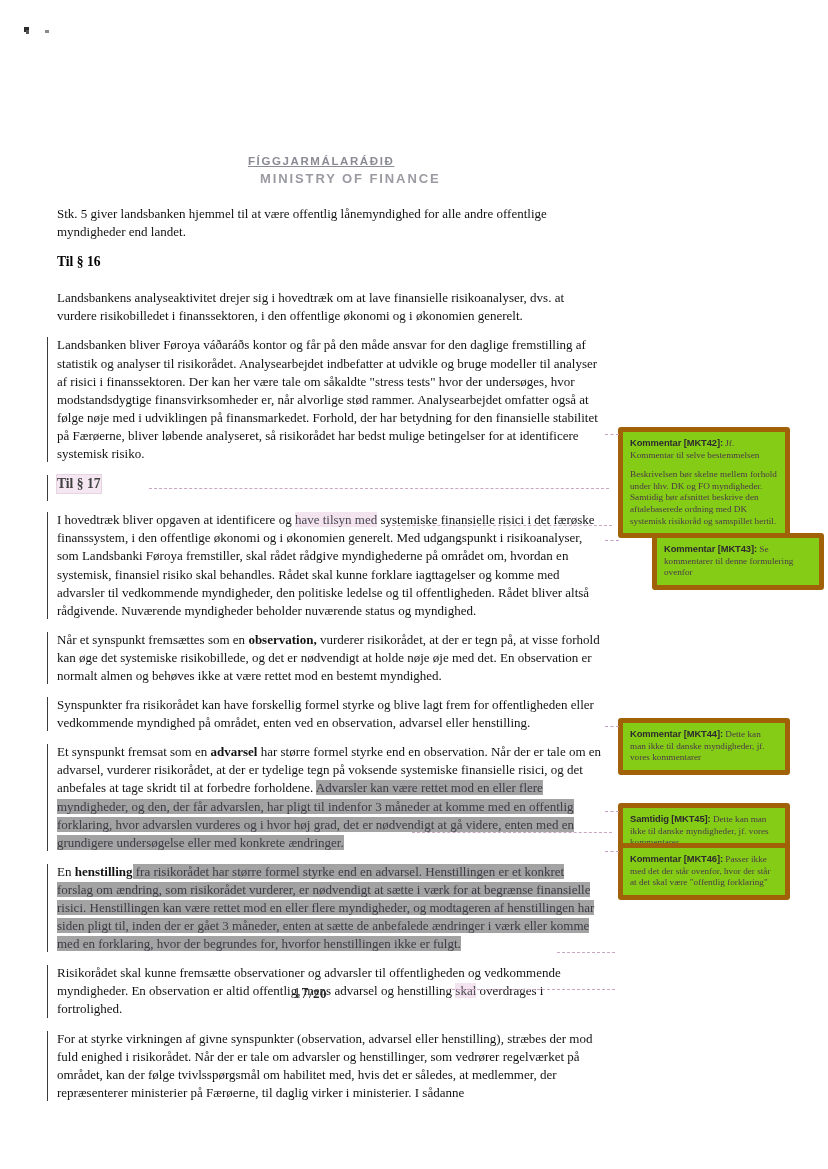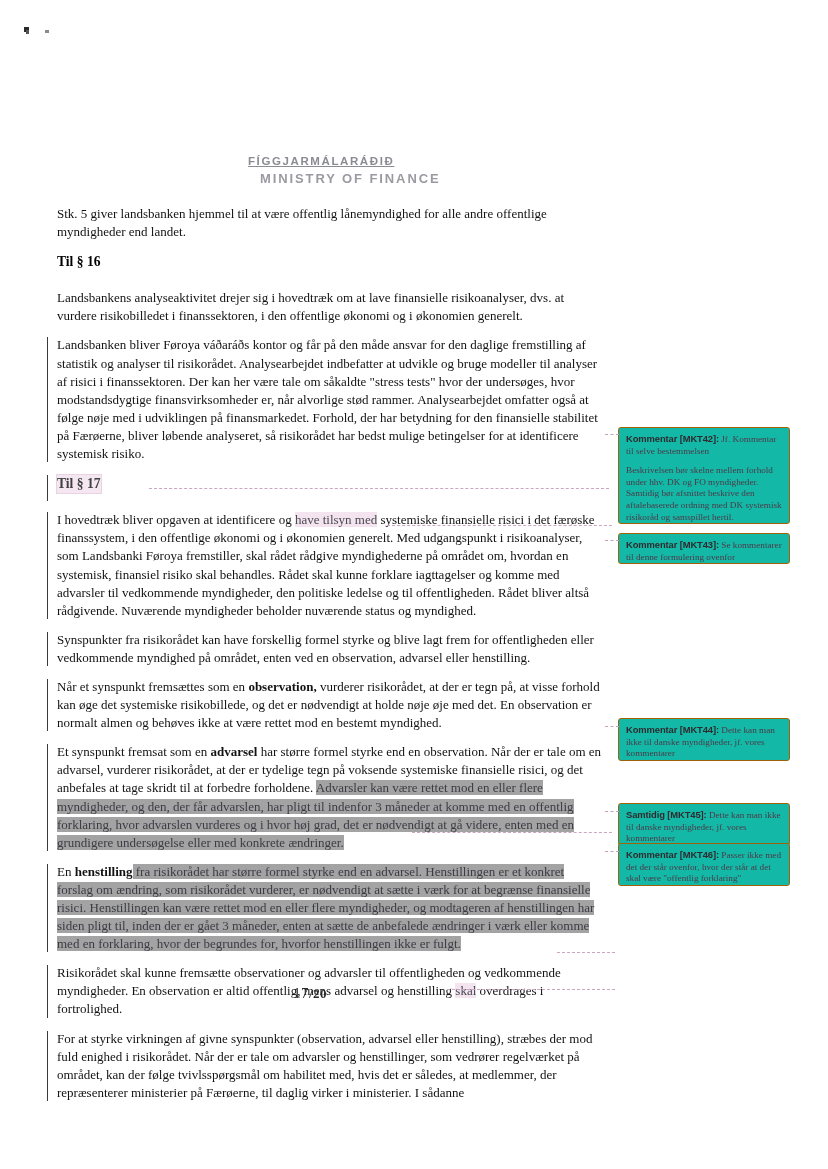--- a/index.html
+++ b/index.html
@@ -116,24 +116,24 @@
     border-top: 1px dashed #c79fbe;
     transform-origin: 0 0;
     pointer-events: none;
   }
 
   
   .comment {
     position: absolute;
     width: 172px;
     box-sizing: border-box;
-    background: #14b8a6;
-    border: 1px solid #a16207;
+    background: #84cc16;
+    border: 5px solid #a16207;
     border-radius: 3px;
-    padding: 5px 7px 0 7px;
+    padding: 5px 7px 6px 7px;
     font-family: "Liberation Serif", serif;
     font-size: 9.2px;
     line-height: 11.6px;
     color: #4d3a48;
   }
   .comment .ctag {
     font-family: "Liberation Sans", sans-serif;
     font-weight: bold;
     font-size: 9.4px;
     color: #2e2a2e;
@@ -194,26 +194,26 @@
   </div>
 
   <p class="para">
     <span class="changebar"></span>
     <span>I hovedtræk bliver opgaven at identificere og </span><span class="hl">have tilsyn med</span><span> systemiske finansielle risici i det færøske finanssystem, i den offentlige økonomi og i økonomien generelt. Med udgangspunkt i risikoanalyser, som Landsbanki Føroya fremstiller, skal rådet rådgive myndighederne på området om, hvordan en systemisk, finansiel risiko skal behandles. Rådet skal kunne forklare iagttagelser og komme med advarsler til vedkommende myndigheder, den politiske ledelse og til offentligheden. Rådet bliver altså rådgivende. Nuværende myndigheder beholder nuværende status og myndighed.</span>
     <span class="anchor-line" style="left:330px; top:14px; width:225px;"></span>
   </p>
 
   <p class="para">
     <span class="changebar"></span>
+    <span>Når et synspunkt fremsættes som en </span><span class="bold">observation,</span><span> vurderer risikorådet, at der er tegn på, at visse forhold kan øge det systemiske risikobillede, og det er nødvendigt at holde nøje øje med det. En observation er normalt almen og behøves ikke at være rettet mod en bestemt myndighed.</span>
+  </p>
+
+  <p class="para">
+    <span class="changebar"></span>
     <span>Synspunkter fra risikorådet kan have forskellig formel styrke og blive lagt frem for offentligheden eller vedkommende myndighed på området, enten ved en observation, advarsel eller henstilling.</span>
-  </p>
-
-  <p class="para">
-    <span class="changebar"></span>
-    <span>Når et synspunkt fremsættes som en </span><span class="bold">observation,</span><span> vurderer risikorådet, at der er tegn på, at visse forhold kan øge det systemiske risikobillede, og det er nødvendigt at holde nøje øje med det. En observation er normalt almen og behøves ikke at være rettet mod en bestemt myndighed.</span>
   </p>
 
   <p class="para">
     <span class="changebar"></span>
     <span>Et synspunkt fremsat som en </span><span class="bold">advarsel</span><span> har større formel styrke end en observation. Når der er tale om en advarsel, vurderer risikorådet, at der er tydelige tegn på voksende systemiske finansielle risici, og det anbefales at tage skridt til at forbedre forholdene. </span><span class="hl-strong">Advarsler kan være rettet mod en eller flere myndigheder, og den, der får advarslen, har pligt til indenfor 3 måneder at komme med en offentlig forklaring, hvor advarslen vurderes og i hvor høj grad, det er nødvendigt at gå videre, enten med en grundigere undersøgelse eller med konkrete ændringer.</span>
     <span class="anchor-line" style="left:355px; top:89px; width:200px;"></span>
   </p>
 
   <p class="para">
     <span class="changebar"></span>
@@ -232,21 +232,21 @@
     <span>For at styrke virkningen af givne synspunkter (observation, advarsel eller henstilling), stræbes der mod fuld enighed i risikorådet. Når der er tale om advarsler og henstillinger, som vedrører regelværket på området, kan der følge tvivlsspørgsmål om habilitet med, hvis det er således, at medlemmer, der repræsenterer ministerier på Færøerne, til daglig virker i ministerier. I sådanne</span>
   </p>
 
 </div>
 
 <div class="comment" style="left:618px; top:427px;">
   <p><span class="ctag">Kommentar [MKT42]:</span><span> Jf. Kommentar til selve bestemmelsen</span></p>
   <p class="gap">Beskrivelsen bør skelne mellem forhold under hhv. DK og FO myndigheder. Samtidig bør afsnittet beskrive den aftalebaserede ordning med DK systemisk risikoråd og samspillet hertil.</p>
 </div>
 
-<div class="comment" style="left:618px; top:533px;">
+<div class="comment" style="left:652px; top:533px;">
   <p><span class="ctag">Kommentar [MKT43]:</span><span> Se kommentarer til denne formulering ovenfor</span></p>
 </div>
 
 <div class="comment" style="left:618px; top:718px;">
   <p><span class="ctag">Kommentar [MKT44]:</span><span> Dette kan man ikke til danske myndigheder, jf. vores kommentarer</span></p>
 </div>
 
 <div class="comment" style="left:618px; top:803px;">
   <p><span class="ctag">Samtidig [MKT45]:</span><span> Dette kan man ikke til danske myndigheder, jf. vores kommentarer</span></p>
 </div>

